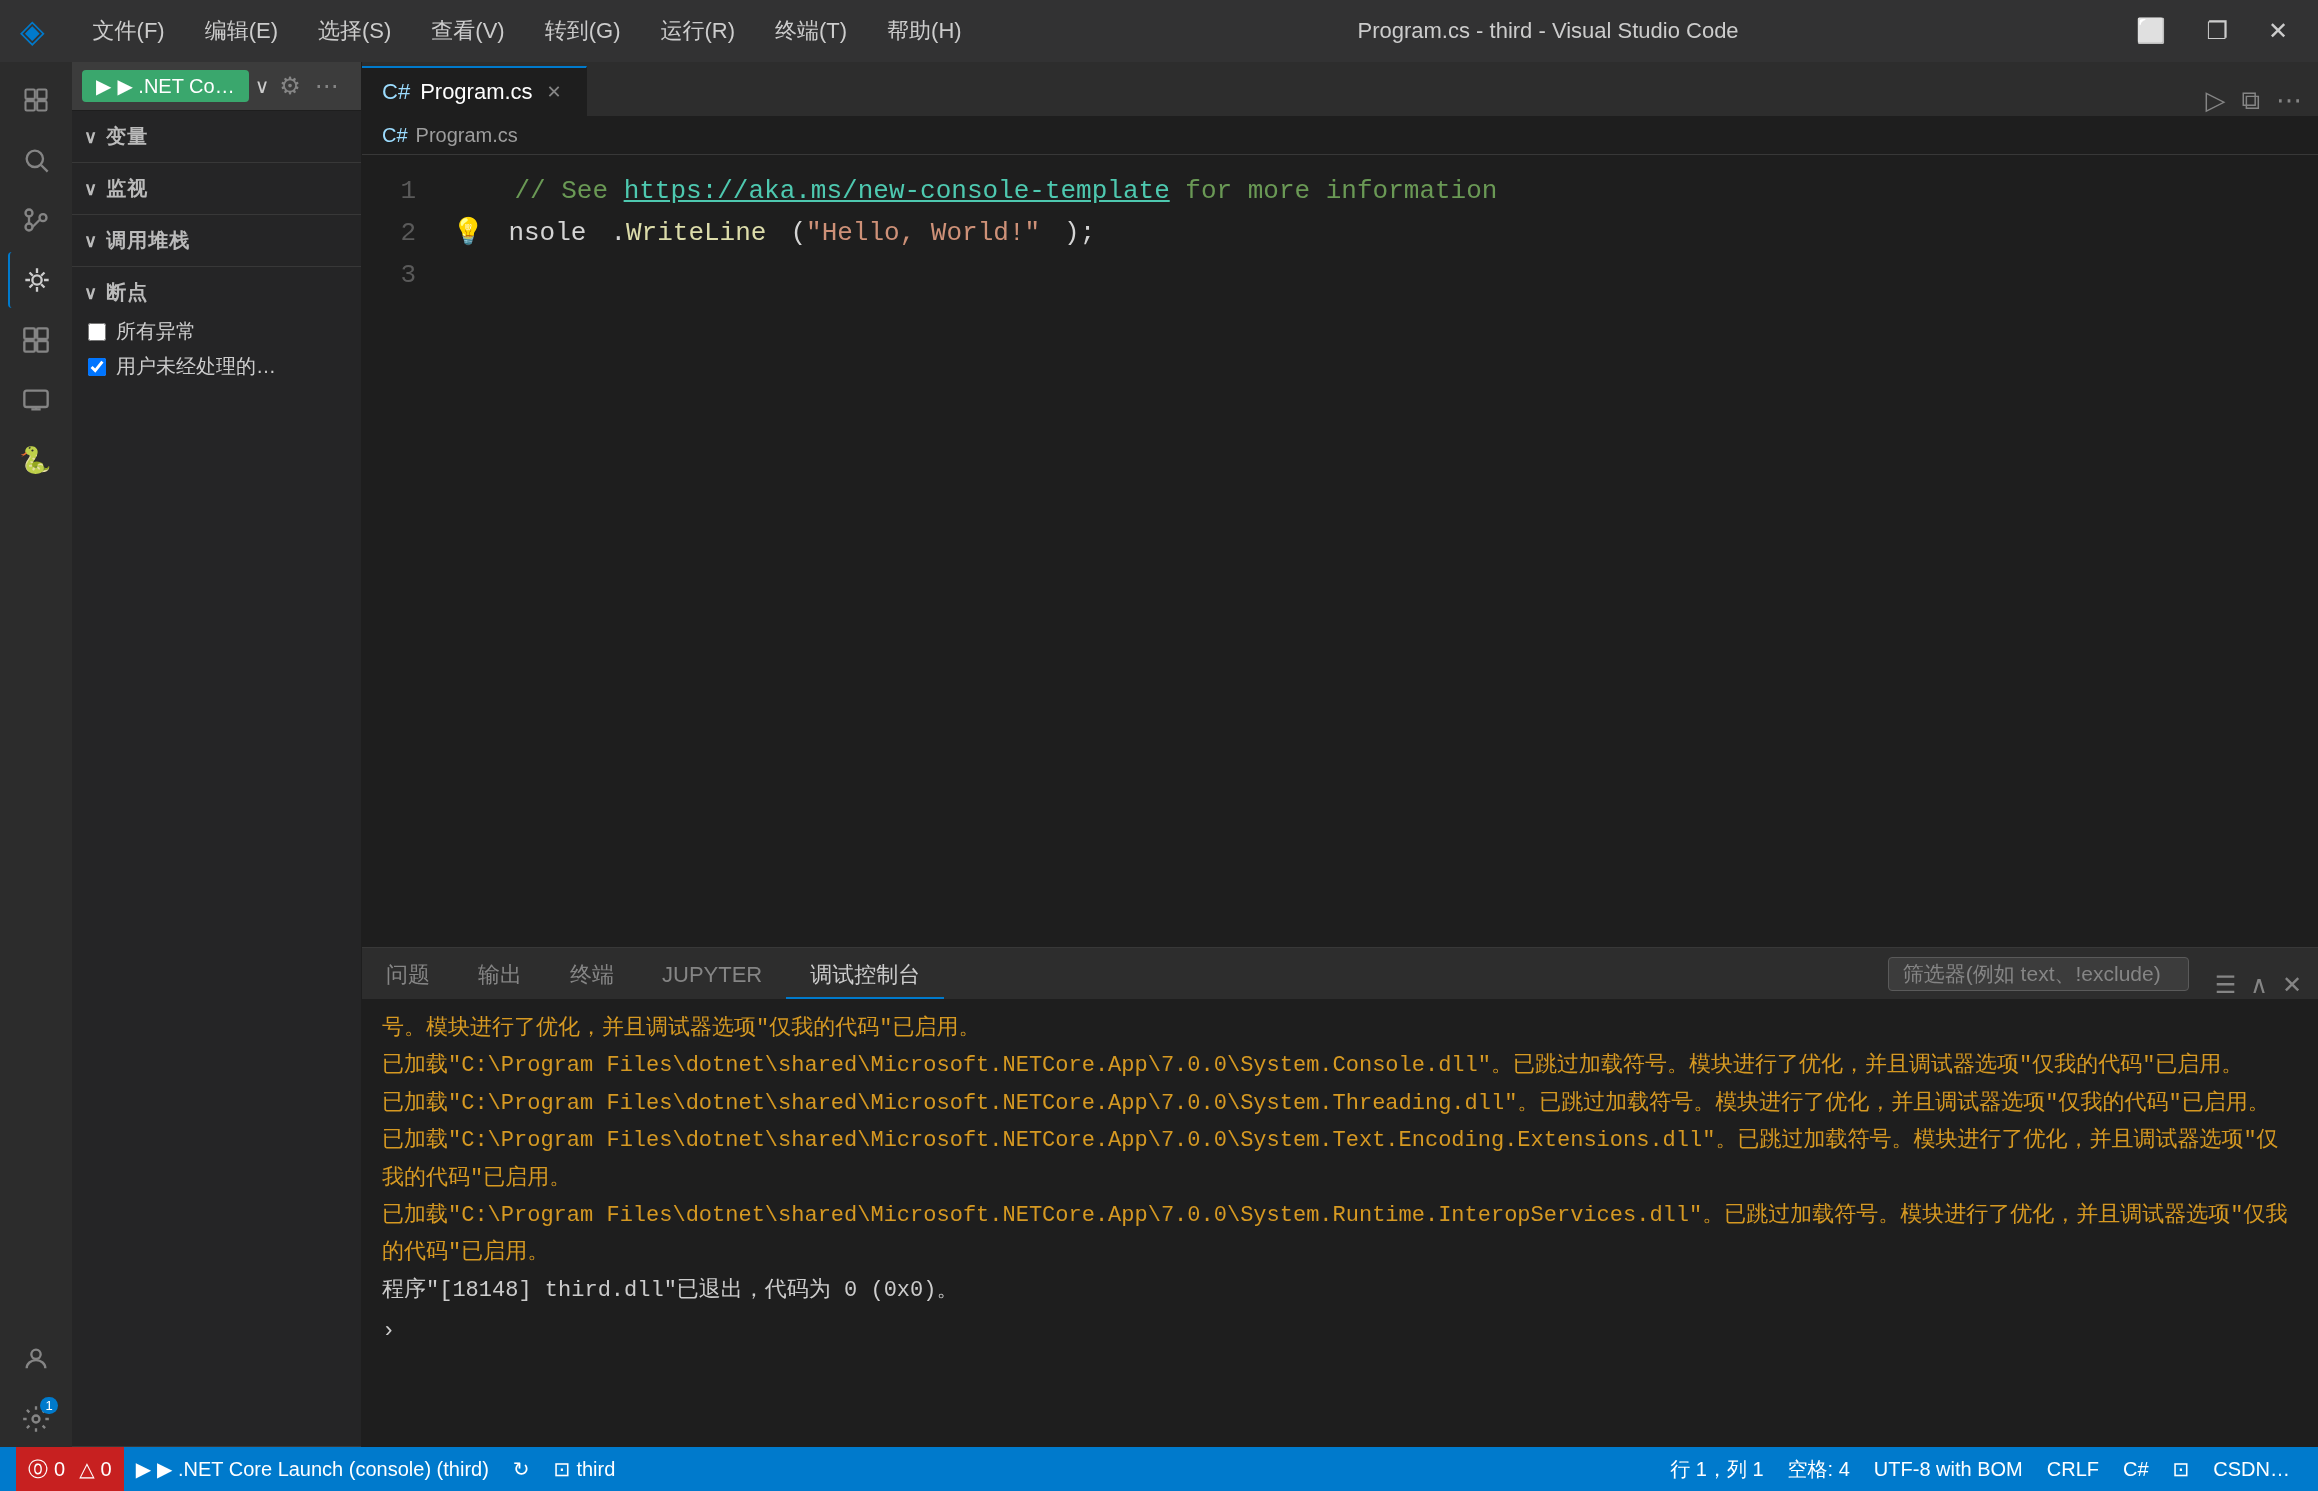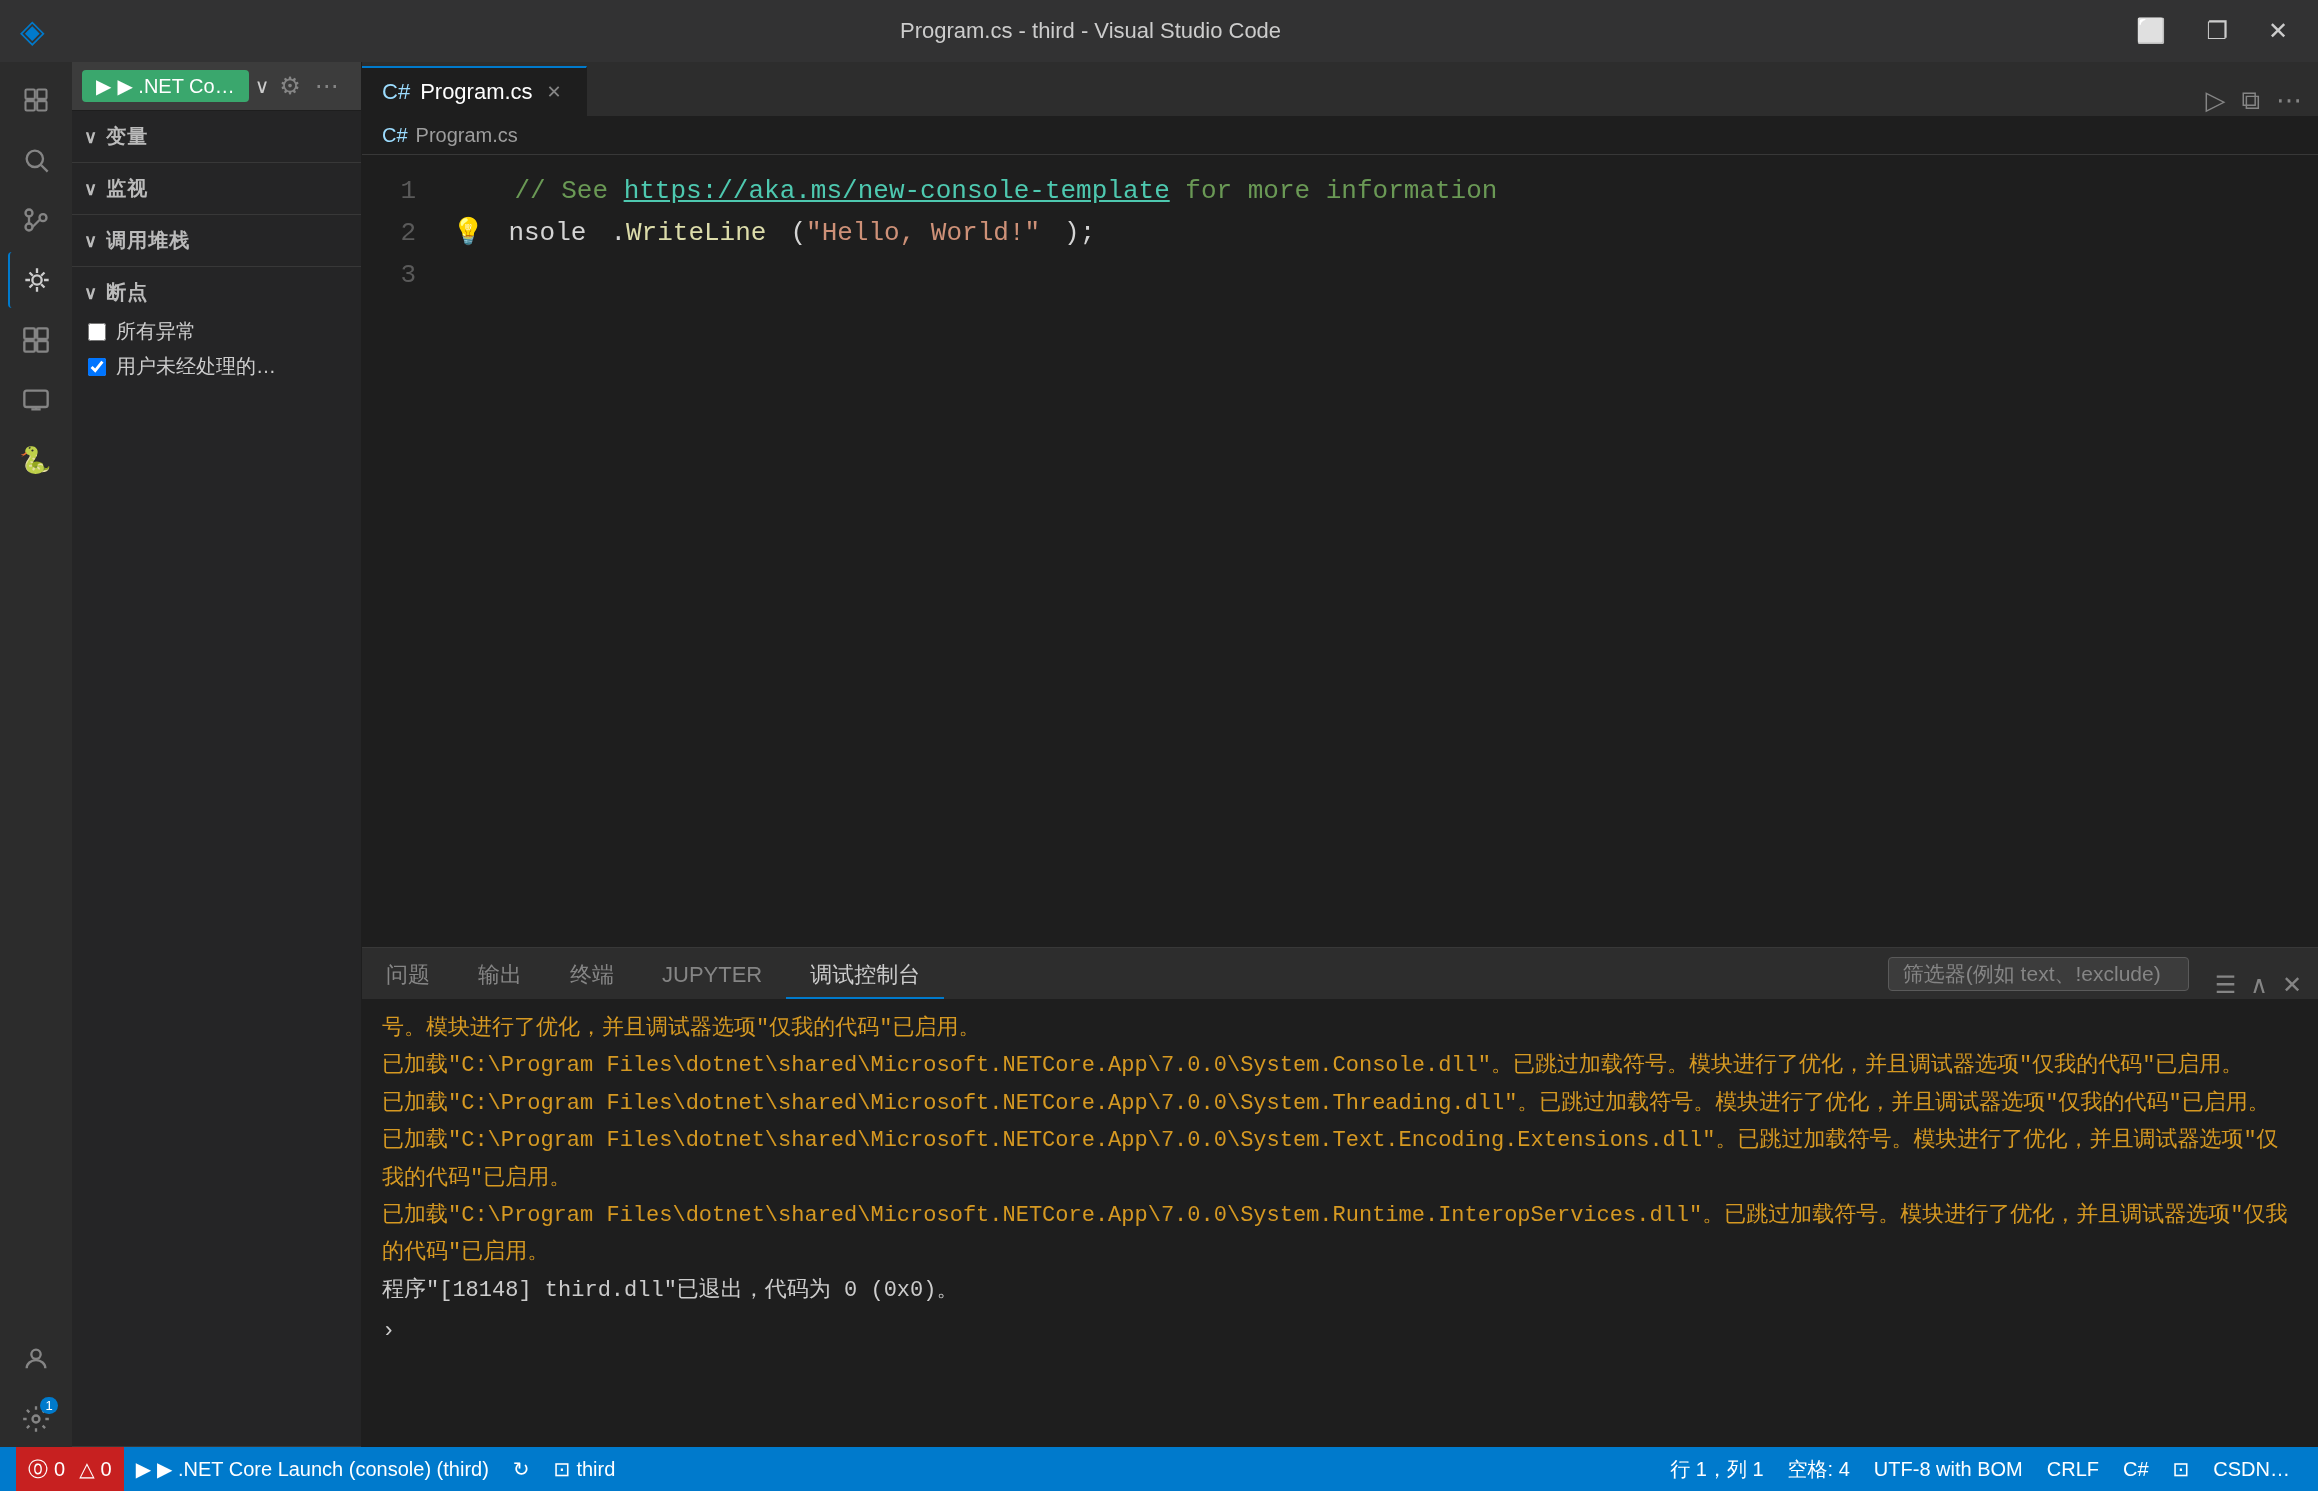--- a/index.html
+++ b/index.html
@@ -427,20 +427,30 @@
       gap: 6px;
     }
     .status-item.error { background: #c72020; }
     .status-spacer { flex: 1; }
   </style>
 </head>
 <body>
 
 <div class="titlebar">
   <span class="titlebar-logo">◈</span>
+  <div class="titlebar-menu">
+    <span>文件(F)</span>
+    <span>编辑(E)</span>
+    <span>选择(S)</span>
+    <span>查看(V)</span>
+    <span>转到(G)</span>
+    <span>运行(R)</span>
+    <span>终端(T)</span>
+    <span>帮助(H)</span>
+  </div>
   <div class="titlebar-title">Program.cs - third - Visual Studio Code</div>
   <div class="titlebar-controls">
     <span>⬜</span>
     <span>❐</span>
     <span class="close-btn">✕</span>
   </div>
 </div>
 
 <div class="main-layout">
 

